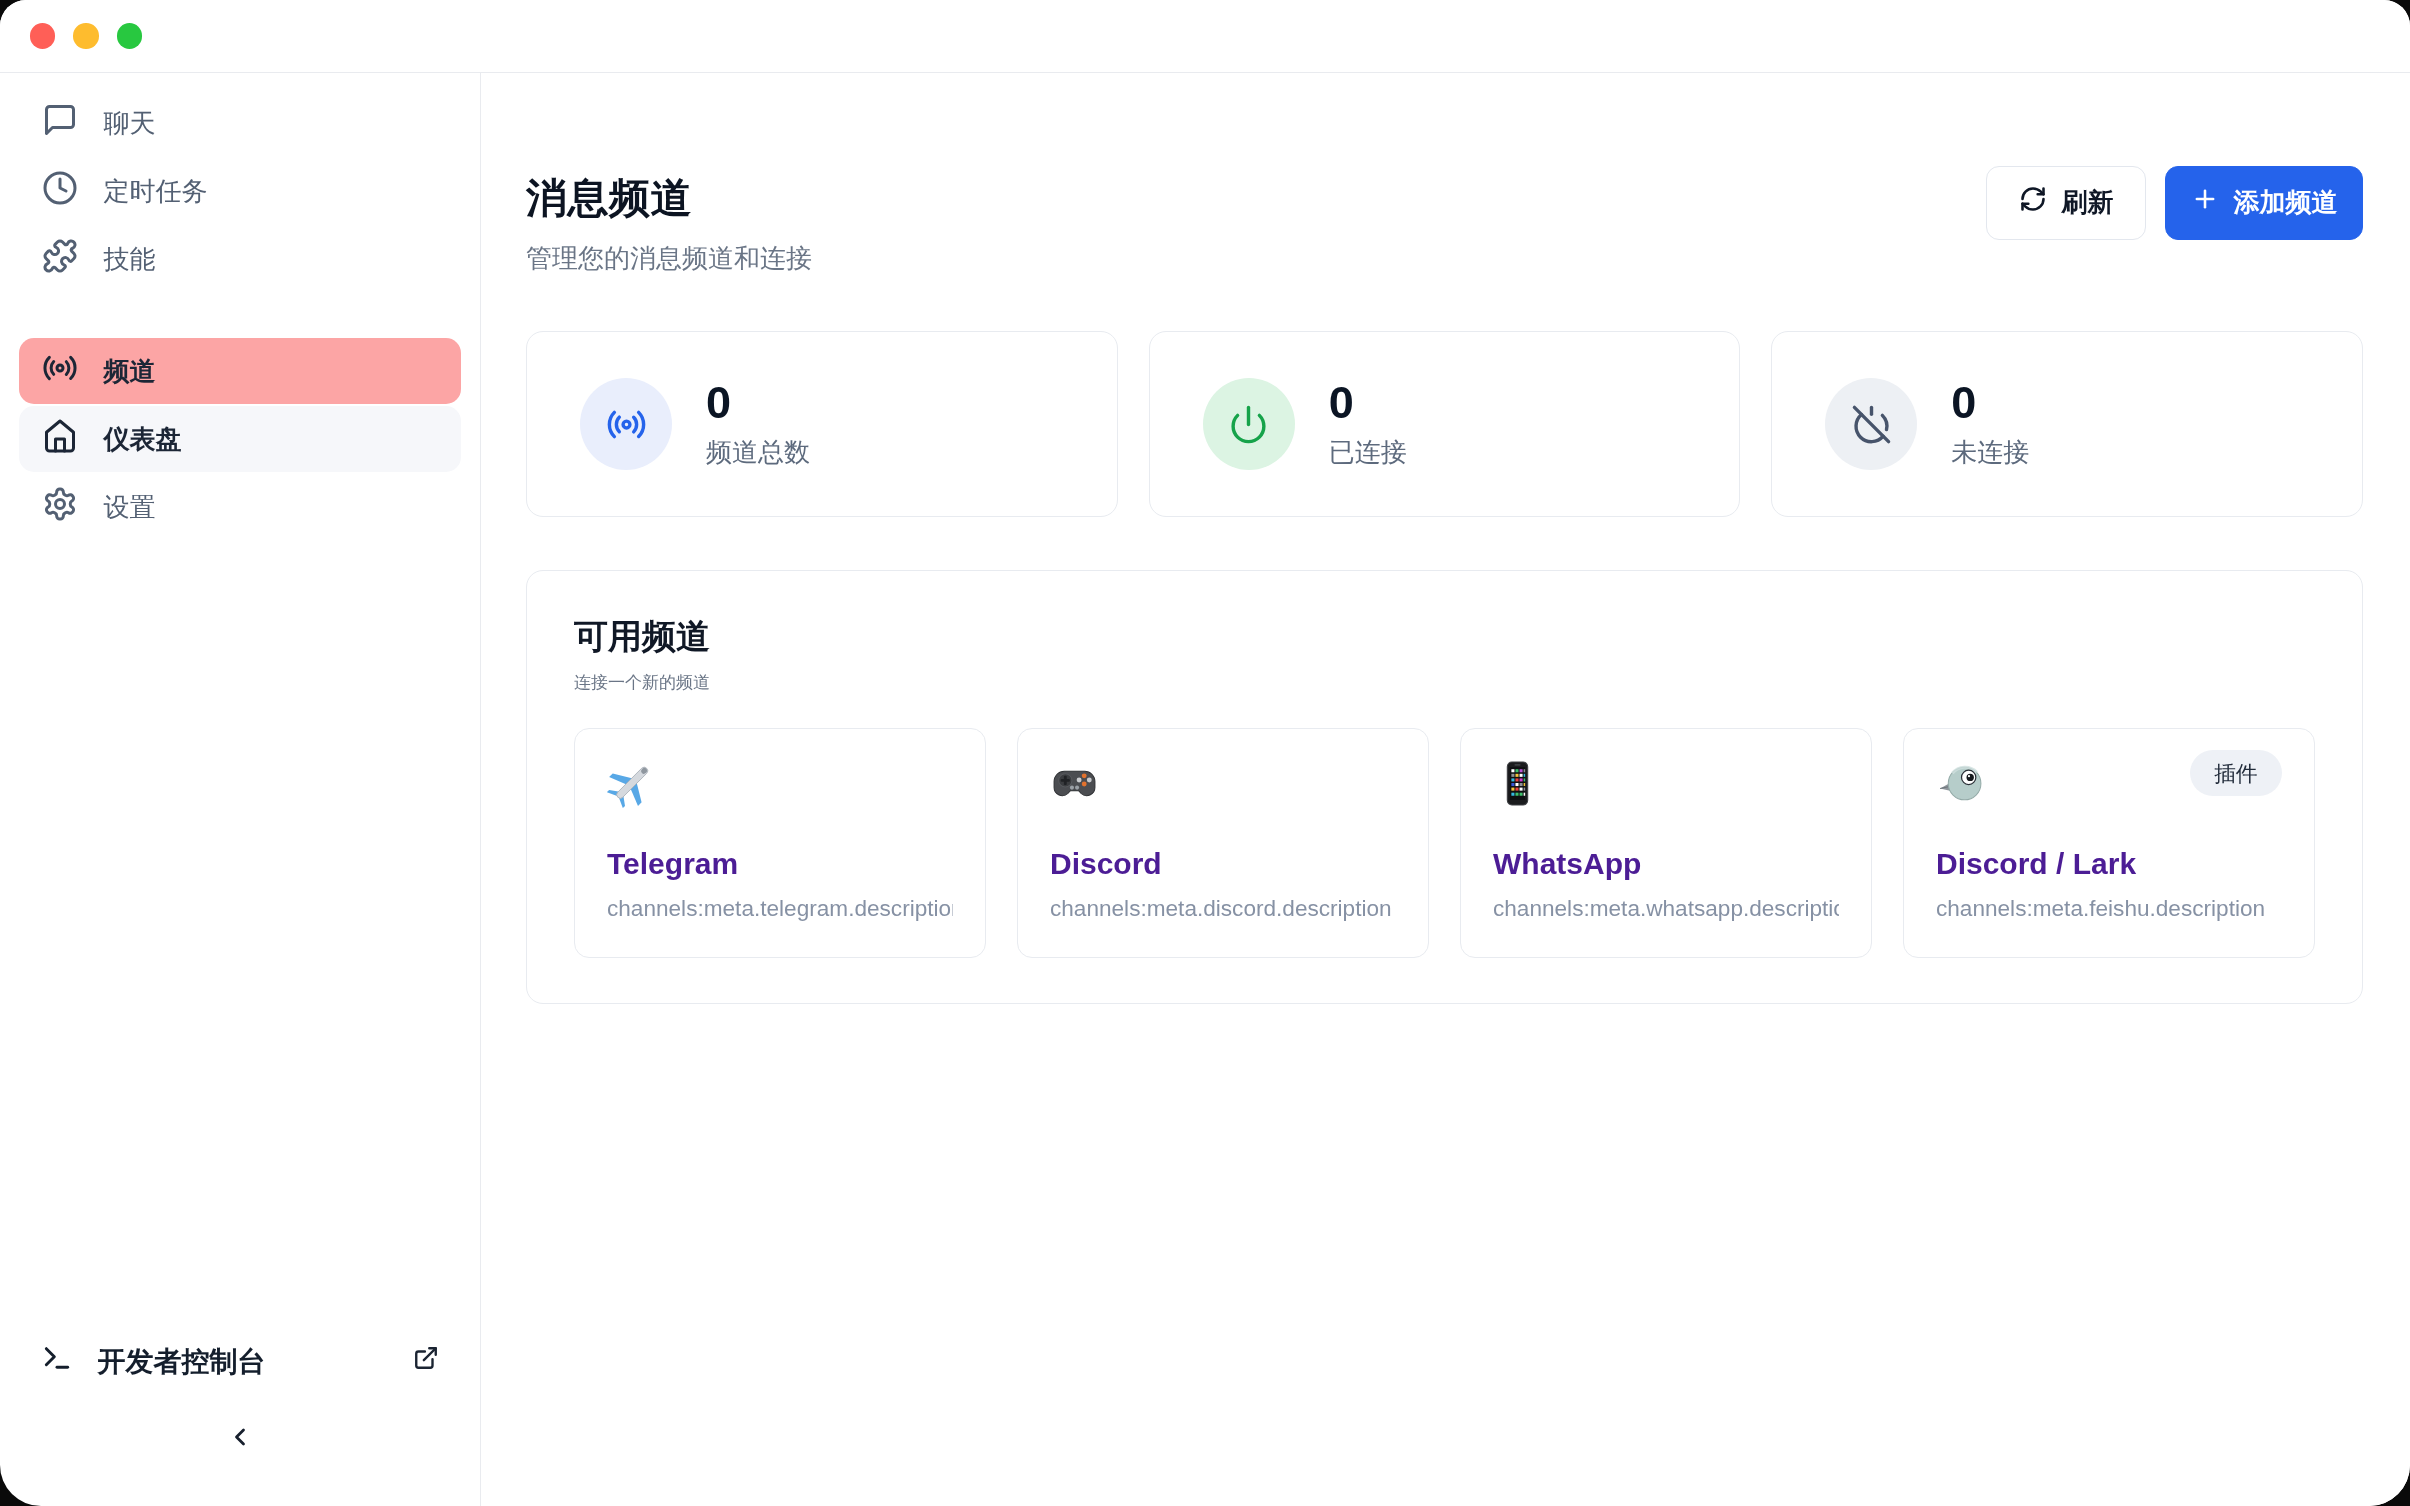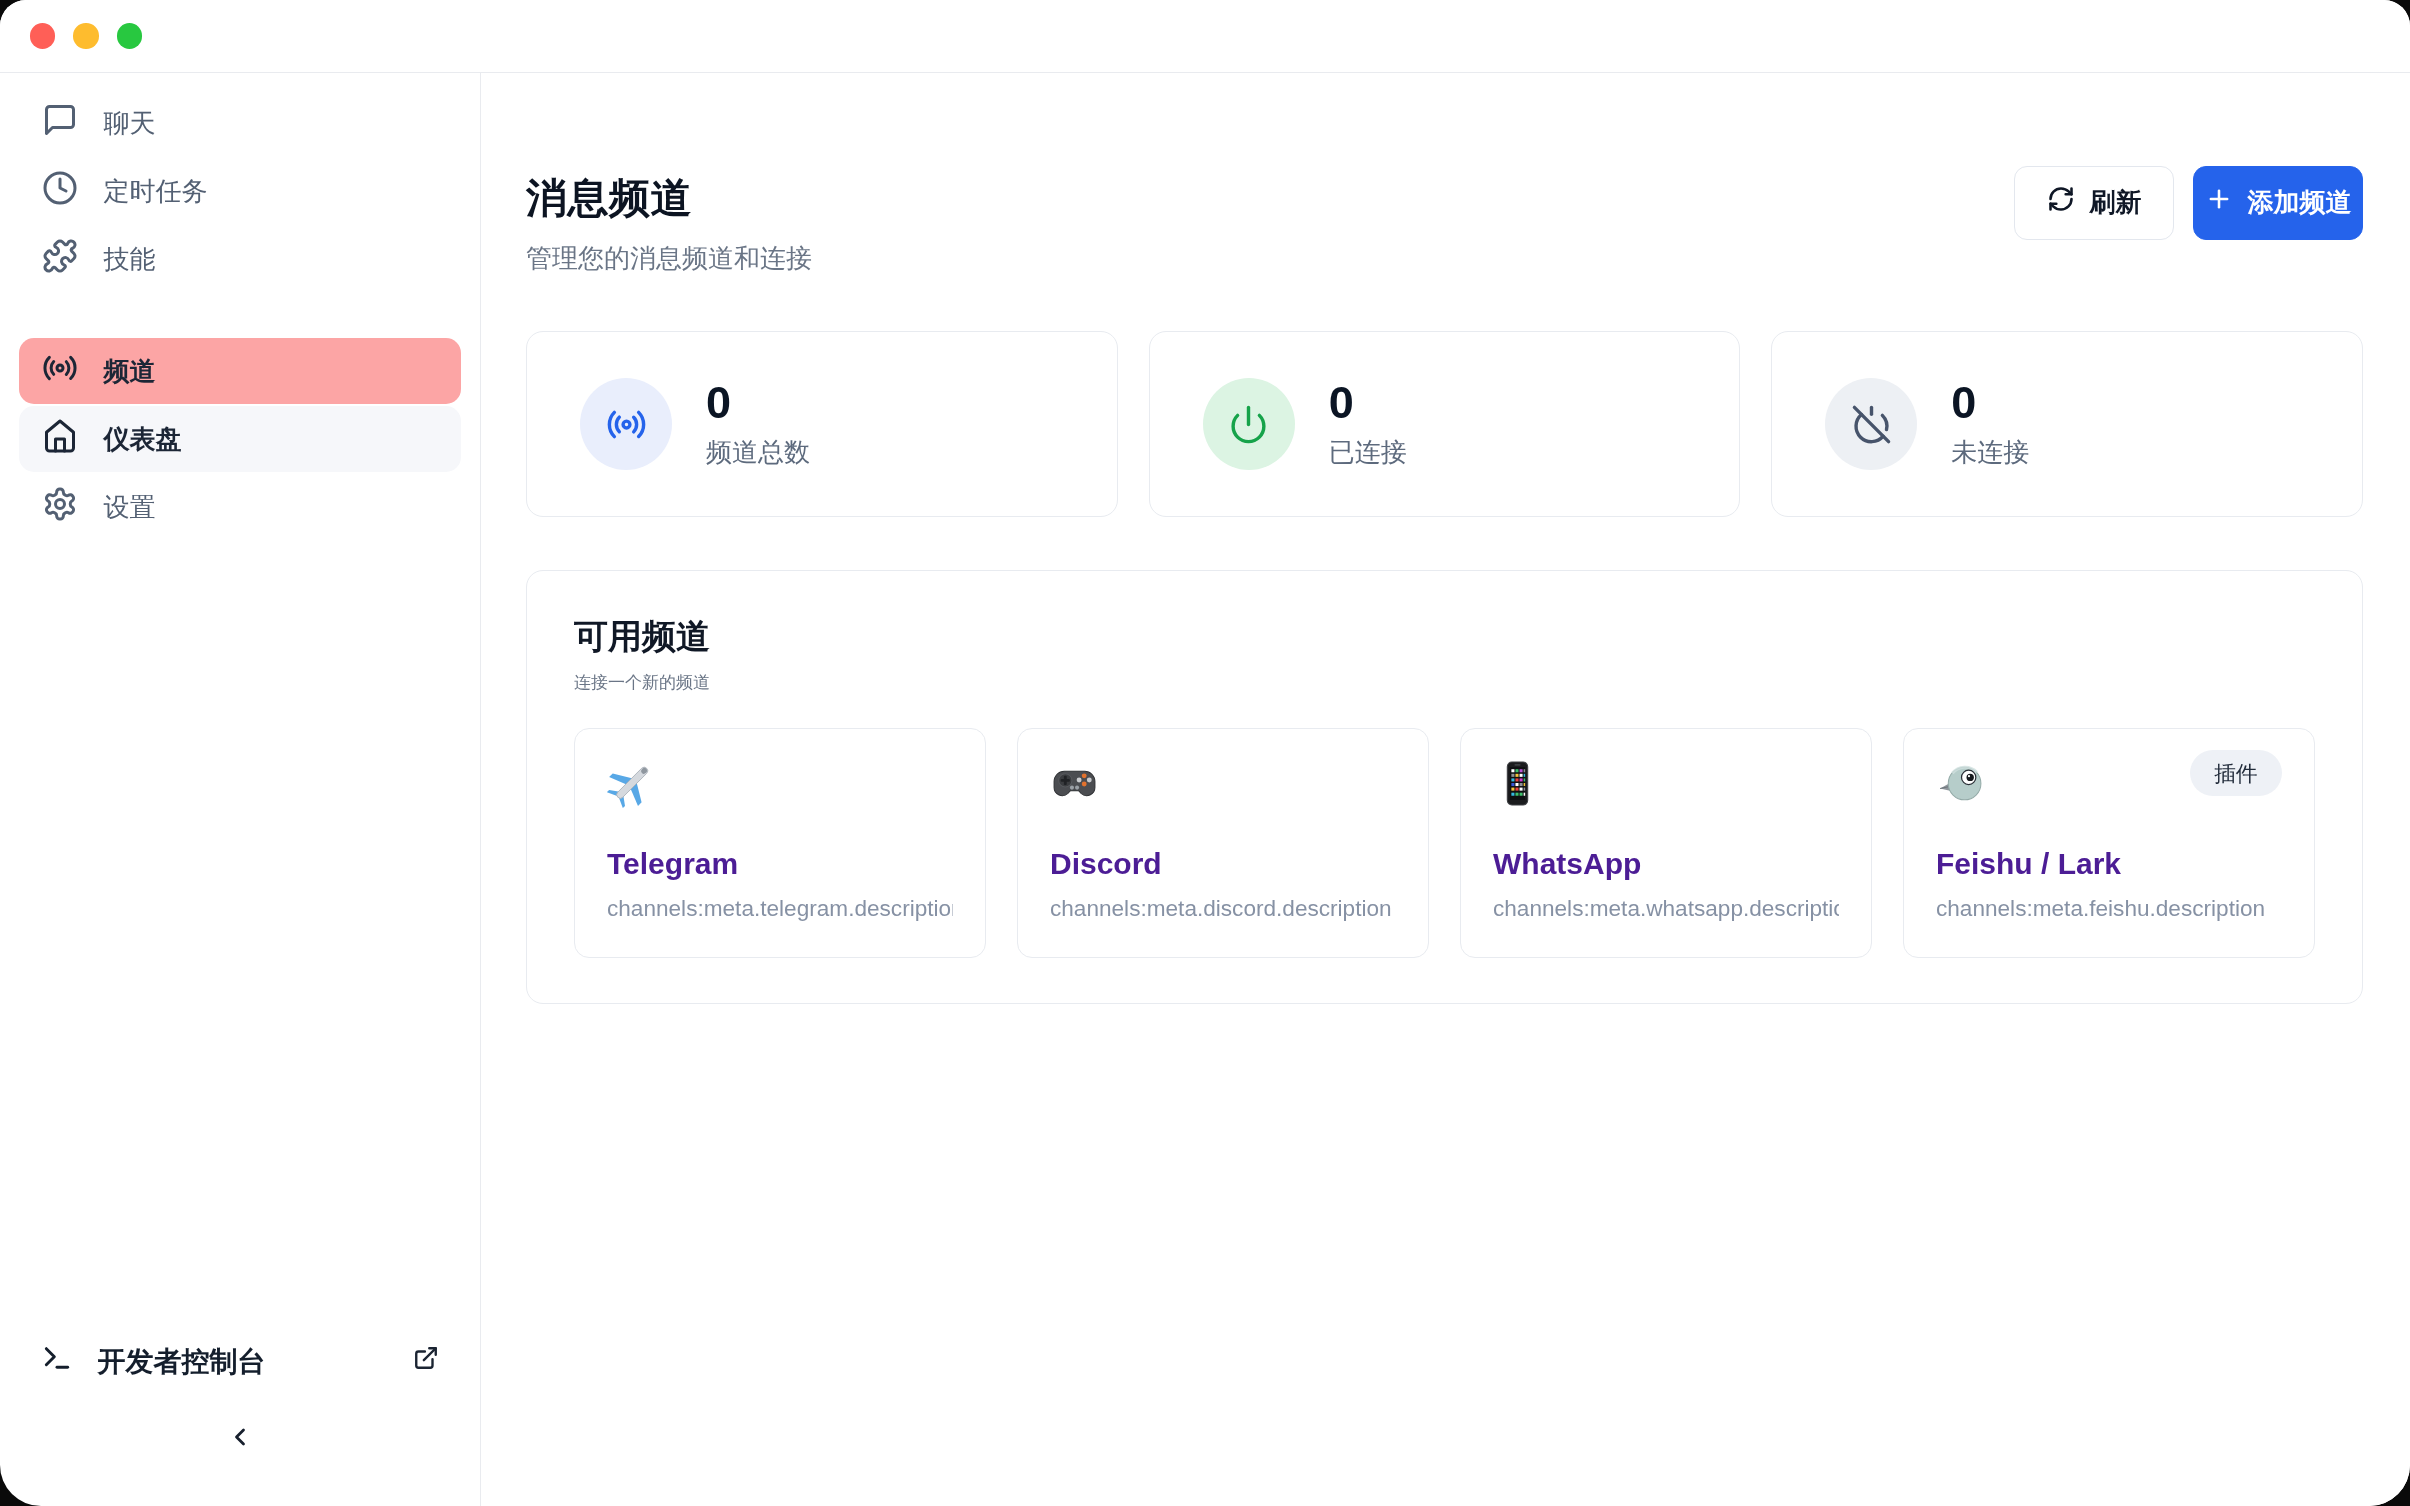--- a/index.html
+++ b/index.html
@@ -37,21 +37,21 @@
 
   
   .main { flex:1; padding:56px 47px 0 45px; overflow:hidden; background:#fff; }
   .page-header { display:flex; align-items:center; justify-content:space-between; }
   .page-title { font-size:41px; font-weight:700; color:#0c1422; letter-spacing:0.5px;margin-top:42px; }
   .page-subtitle { margin-top:15px; font-size:26px; color:#6a7586; }
   .actions { display:flex; gap:19px; align-items:center; }
   .btn { height:74px; border-radius:13px; display:flex; align-items:center; justify-content:center; gap:15px; font-size:26px; font-weight:600; cursor:pointer; }
   .btn-refresh { width:160px; background:#fff; border:1.9px solid #e3e7ee; color:#0f1726; }
   .btn-refresh svg { width:28px; height:28px; stroke:#0f1726; }
-  .btn-add { width:170px; background:#2563eb; border:1.9px solid #2563eb; color:#fff; }
+  .btn-add { width:198px; background:#2563eb; border:1.9px solid #2563eb; color:#fff; }
   .btn-add svg { width:28px; height:28px; stroke:#fff; }
 
   
   .stats { margin-top:55px; display:grid; grid-template-columns:repeat(3,1fr); gap:31px; }
   .stat-card { height:186px; background:#fff; border:1.9px solid #e8ebf0; border-radius:17px; display:flex; align-items:center; padding:0 53px; gap:34px; }
   .stat-badge { width:92px; height:92px; border-radius:50%; display:flex; align-items:center; justify-content:center; flex:0 0 92px; }
   .stat-badge svg { width:41px; height:41px; }
   .stat-badge.blue { background:#e9eefc; } .stat-badge.blue svg { stroke:#2563eb; }
   .stat-badge.green { background:#dcf4e3; } .stat-badge.green svg { stroke:#16a34a; }
   .stat-badge.slate { background:#edf0f4; } .stat-badge.slate svg { stroke:#47546b; }
@@ -335,21 +335,21 @@
             <div class="plugin-badge">插件</div>
             <svg class="channel-emoji" viewBox="0 0 48 48">
               <polygon points="4,29 18,21 18,32" fill="#8f969c"></polygon>
               <path d="M4 29 18 26" stroke="#6f767c" stroke-width="1" fill="none"></path>
               <circle cx="28" cy="24" r="16" fill="#b6cdca" stroke="#94aba8" stroke-width="1"></circle>
               <path d="M16 14a16 16 0 0 1 24-1" stroke="#cfe0de" stroke-width="3" fill="none" opacity="0.8"></path>
               <circle cx="32" cy="18" r="7" fill="#ffffff" stroke="#2a2f36" stroke-width="1.2"></circle>
               <circle cx="33.5" cy="18" r="3.6" fill="#15181c"></circle>
               <circle cx="32.3" cy="16.8" r="1.1" fill="#ffffff"></circle>
             </svg>
-            <div class="channel-name">Feishu / Lark</div>
+            <div class="channel-name">Discord / Lark</div>
             <div class="channel-desc">channels:meta.feishu.description</div>
           </div>
 
         </div>
       </div>
 
     </div>
   </div>
 </div>
 

